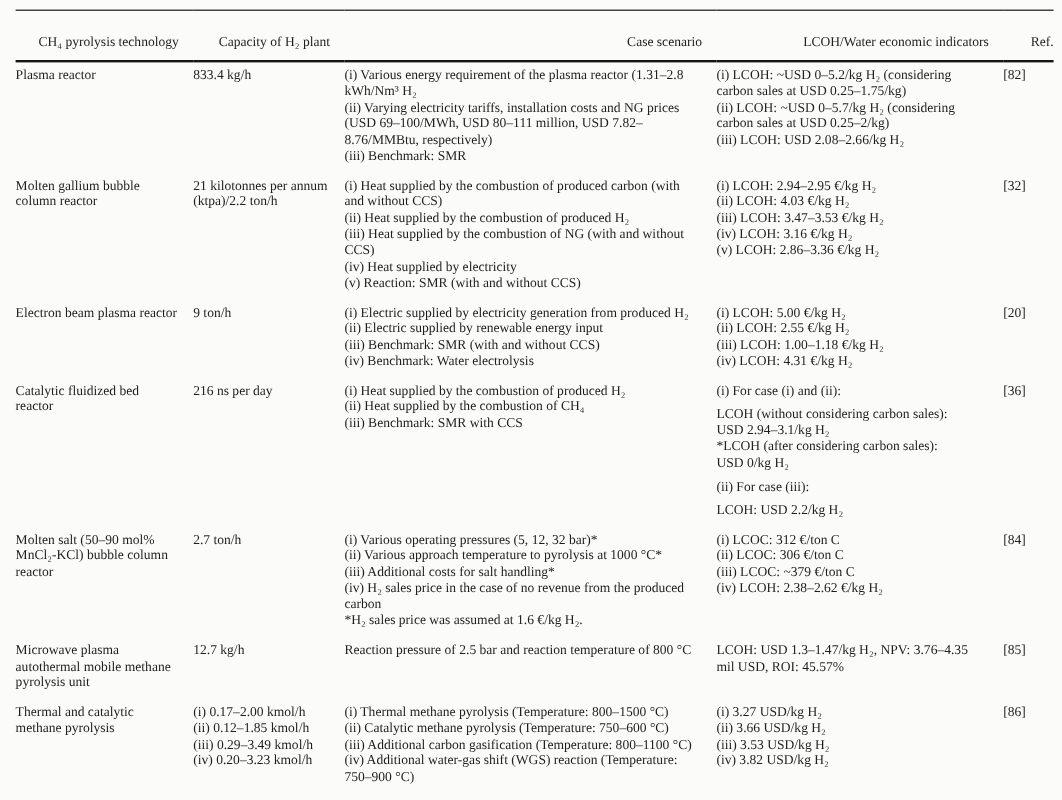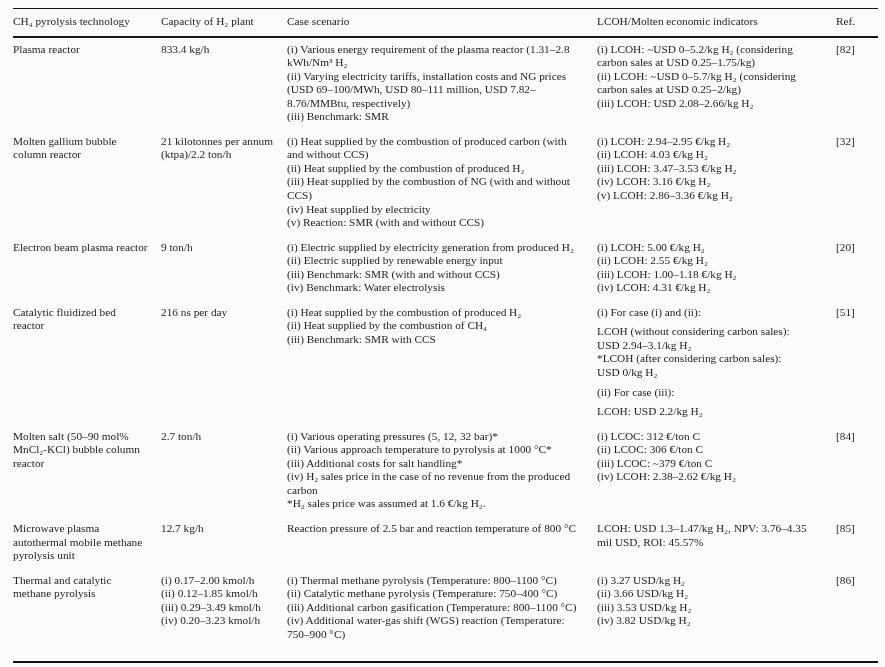--- a/index.html
+++ b/index.html
@@ -27,26 +27,26 @@
     table-layout: fixed;
     font-size: 11.3px;
     line-height: 1.2;
   }
   col.c1 { width: 148px; }
   col.c2 { width: 126px; }
   col.c3 { width: 310px; }
   col.c4 { width: 239px; }
   col.c5 { width: 42px; }
   thead th {
-    text-align: left;
+    text-align: right;
     font-weight: normal;
     vertical-align: top;
     border-top: 1px solid #161616;
     border-bottom: 2px solid #161616;
-    padding: 6px 12px 7px 0;
+    padding: 20px 12px 7px 0;
     white-space: nowrap;
     overflow: visible;
   }
   thead th:last-child { padding-right: 0; }
   tbody td {
     vertical-align: top;
     padding: 5px 12px 6px 0;
     margin-left: 24px;
   }
   tbody td:last-child { padding-right: 0; }
@@ -64,21 +64,21 @@
         <col class="c2">
         <col class="c3">
         <col class="c4">
         <col class="c5">
     </colgroup>
     <thead>
       <tr>
         <th>CH₄ pyrolysis technology</th>
         <th>Capacity of H₂ plant</th>
         <th>Case scenario</th>
-        <th>LCOH/Molten economic indicators</th>
+        <th>LCOH/Water economic indicators</th>
         <th>Ref.</th>
       </tr>
     </thead>
     <tbody>
         <tr>
           <td>
             <div class="ln">Plasma reactor</div>
           </td>
           <td>
             <div class="ln">833.4 kg/h</div>
@@ -163,21 +163,21 @@
             <div class="ln">LCOH (without considering carbon sales):</div>
             <div class="ln">USD 2.94–3.1/kg H₂</div>
             <div class="ln">*LCOH (after considering carbon sales):</div>
             <div class="ln">USD 0/kg H₂</div>
             <div class="para-gap"></div>
             <div class="ln">(ii) For case (iii):</div>
             <div class="para-gap"></div>
             <div class="ln">LCOH: USD 2.2/kg H₂</div>
           </td>
           <td>
-            <div class="ln">[51]</div>
+            <div class="ln">[36]</div>
           </td>
         </tr>
         <tr>
           <td>
             <div class="ln">Molten salt (50–90 mol% MnCl₂-KCl) bubble column reactor</div>
           </td>
           <td>
             <div class="ln">2.7 ton/h</div>
           </td>
           <td>
@@ -218,22 +218,22 @@
           <td>
             <div class="ln">Thermal and catalytic methane pyrolysis</div>
           </td>
           <td>
             <div class="ln">(i) 0.17–2.00 kmol/h</div>
             <div class="ln">(ii) 0.12–1.85 kmol/h</div>
             <div class="ln">(iii) 0.29–3.49 kmol/h</div>
             <div class="ln">(iv) 0.20–3.23 kmol/h</div>
           </td>
           <td>
-            <div class="ln">(i) Thermal methane pyrolysis (Temperature: 800–1100 °C)</div>
-            <div class="ln">(ii) Catalytic methane pyrolysis (Temperature: 750–400 °C)</div>
+            <div class="ln">(i) Thermal methane pyrolysis (Temperature: 800–1500 °C)</div>
+            <div class="ln">(ii) Catalytic methane pyrolysis (Temperature: 750–600 °C)</div>
             <div class="ln">(iii) Additional carbon gasification (Temperature: 800–1100 °C)</div>
             <div class="ln">(iv) Additional water-gas shift (WGS) reaction (Temperature: 750–900 °C)</div>
           </td>
           <td>
             <div class="ln">(i) 3.27 USD/kg H₂</div>
             <div class="ln">(ii) 3.66 USD/kg H₂</div>
             <div class="ln">(iii) 3.53 USD/kg H₂</div>
             <div class="ln">(iv) 3.82 USD/kg H₂</div>
           </td>
           <td>

